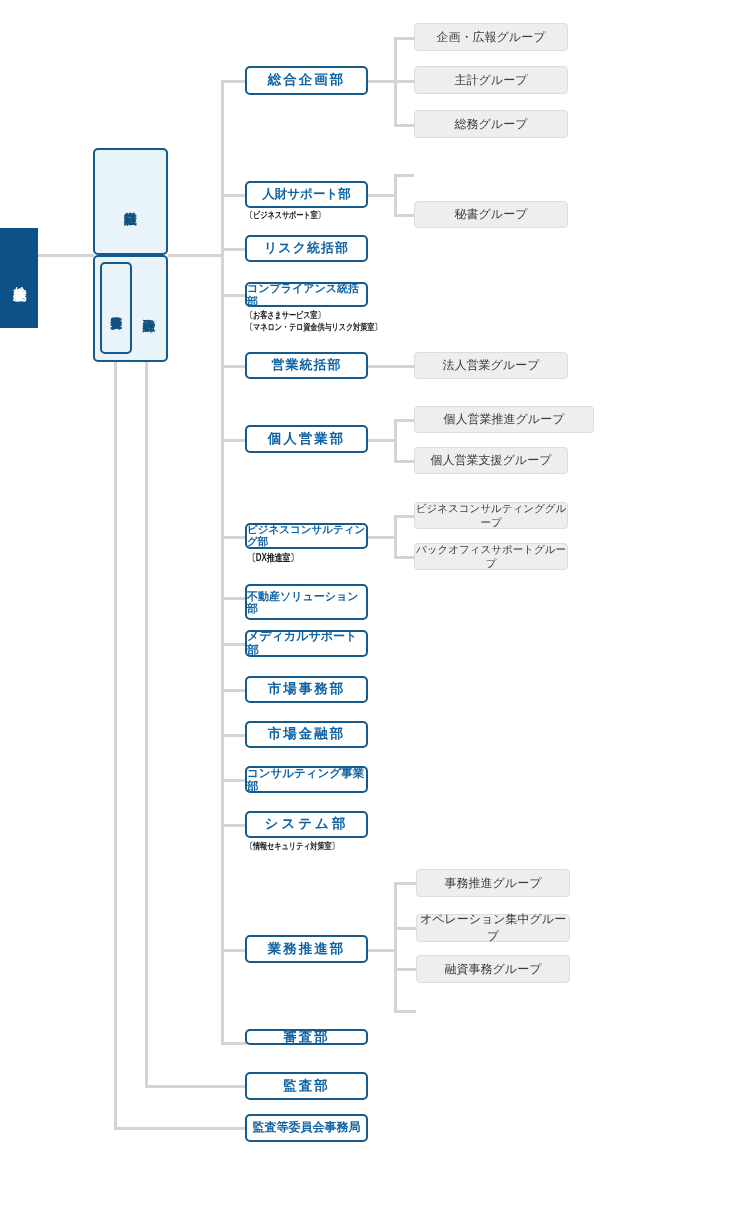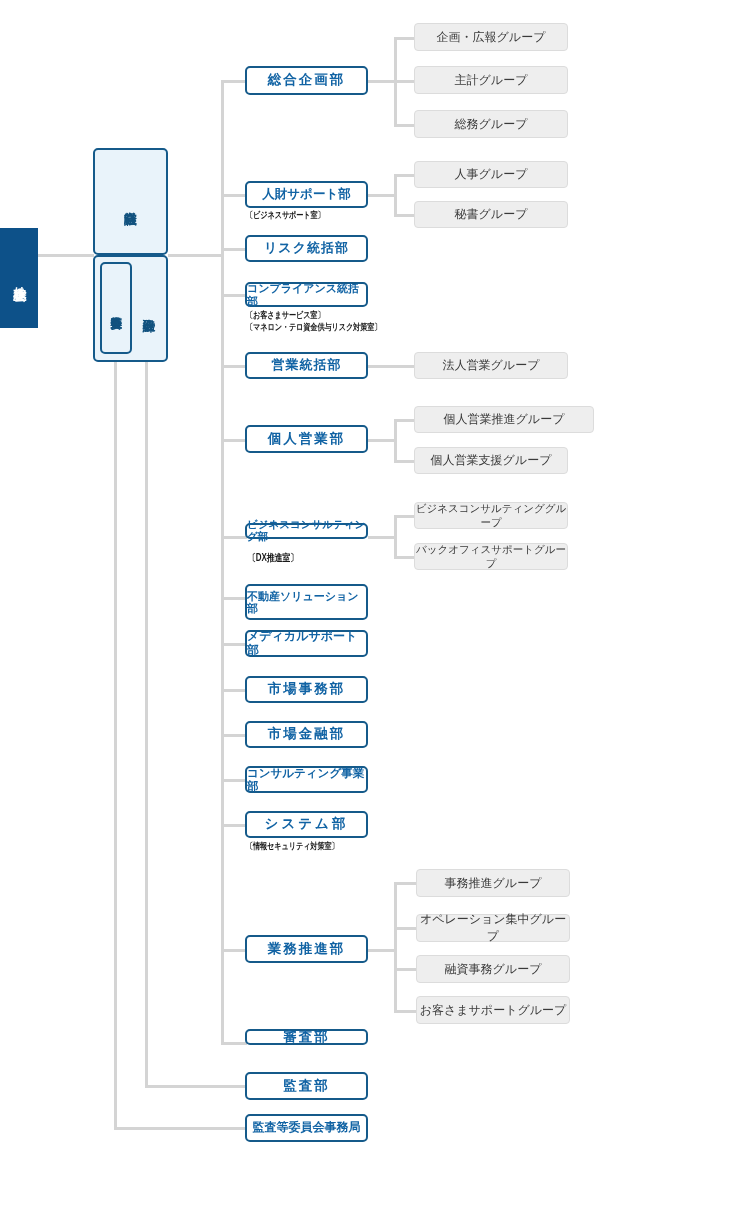--- a/index.html
+++ b/index.html
@@ -216,21 +216,21 @@
   <div class="note" style="left:246px; top:321px;">〔マネロン・テロ資金供与リスク対策室〕</div>
 
   <div class="dept-box" style="left:245px; top:352px; width:123px; height:27px; font-size:13px; letter-spacing:1px;">
     <span>営業統括部</span>
   </div>
 
   <div class="dept-box" style="left:245px; top:425px; width:123px; height:28px; font-size:13.5px; letter-spacing:2px;">
     <span>個人営業部</span>
   </div>
 
-  <div class="dept-box" style="left:245px; top:523px; width:123px; height:16px; font-size:10.5px;">
+  <div class="dept-box" style="left:245px; top:523px; width:123px; height:26px; font-size:10.5px;">
     <span>ビジネスコンサルティング部</span>
   </div>
   <div class="note" style="left:248px; top:551px; font-size:10px;">〔DX推進室〕</div>
 
   <div class="dept-box" style="left:245px; top:584px; width:123px; height:36px; font-size:11px;">
     <span>不動産ソリューション部</span>
   </div>
 
   <div class="dept-box" style="left:245px; top:630px; width:123px; height:27px; font-size:12px;">
     <span>メディカルサポート部</span>
@@ -272,23 +272,20 @@
   <div class="group-box" style="left:414px; top:23px; width:154px; height:28px;">
     <span>企画・広報グループ</span>
   </div>
   <div class="group-box" style="left:414px; top:66px; width:154px; height:28px;">
     <span>主計グループ</span>
   </div>
   <div class="group-box" style="left:414px; top:110px; width:154px; height:28px;">
     <span>総務グループ</span>
   </div>
 
-  <div class="group-box" style="left:414px; top:161px; width:154px; height:27px;">
-    <span>人事グループ</span>
-  </div>
   <div class="group-box" style="left:414px; top:201px; width:154px; height:27px;">
     <span>秘書グループ</span>
   </div>
 
   <div class="group-box" style="left:414px; top:352px; width:154px; height:27px;">
     <span>法人営業グループ</span>
   </div>
 
   <div class="group-box" style="left:414px; top:406px; width:180px; height:27px;">
     <span>個人営業推進グループ</span>
@@ -306,17 +303,14 @@
 
   <div class="group-box" style="left:416px; top:869px; width:154px; height:28px;">
     <span>事務推進グループ</span>
   </div>
   <div class="group-box" style="left:416px; top:914px; width:154px; height:28px;">
     <span>オペレーション集中グループ</span>
   </div>
   <div class="group-box" style="left:416px; top:955px; width:154px; height:28px;">
     <span>融資事務グループ</span>
   </div>
-  <div class="group-box" style="left:416px; top:996px; width:154px; height:28px;">
-    <span>お客さまサポートグループ</span>
-  </div>
 
 </div>
 
 </body></html>

